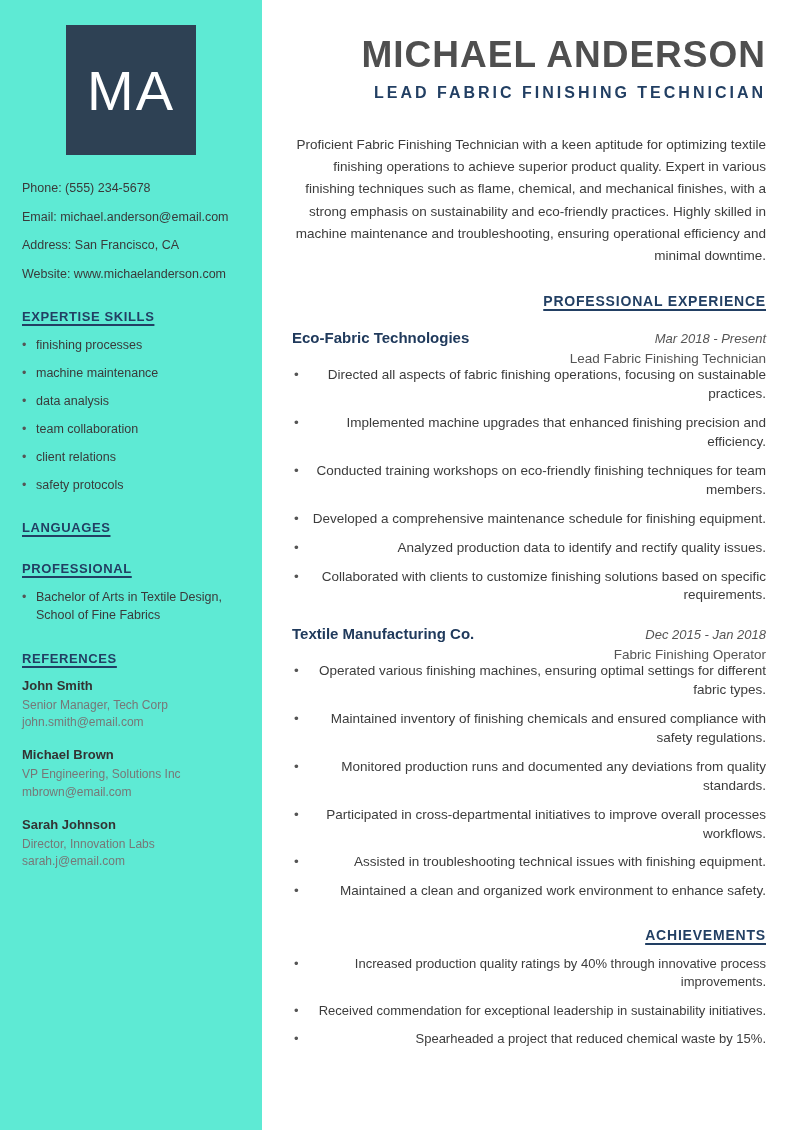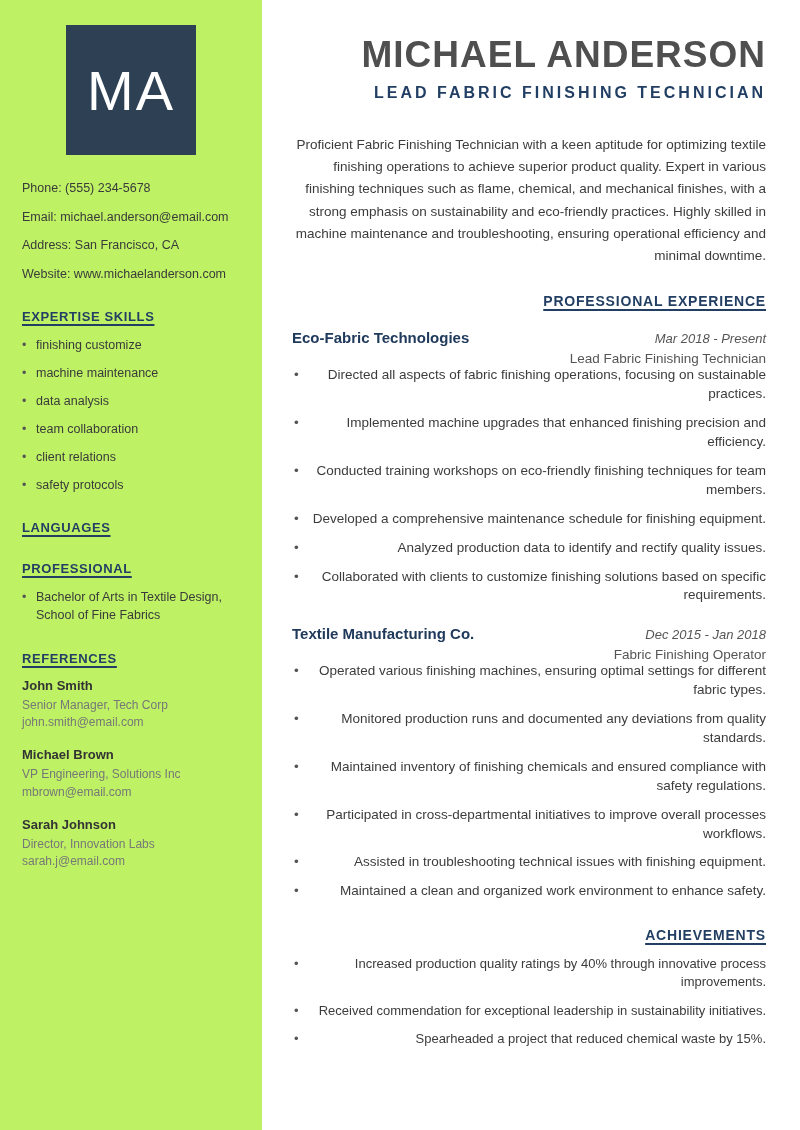--- a/index.html
+++ b/index.html
@@ -12,21 +12,21 @@
     margin: 0 auto;
     display: flex;
     background: #ffffff;
     overflow: hidden;
   }
 
   
   .sidebar {
     width: 262px;
     flex: 0 0 262px;
-    background: #bef264;
+    background: #5eead4;
     padding: 25px 22px 30px 22px;
   }
   .avatar {
     width: 130px;
     height: 130px;
     margin: 0 auto;
     background: #2e4154;
     color: #ffffff;
     display: flex;
     align-items: center;
@@ -148,21 +148,21 @@
 
     <div class="contact">
       <div class="contact-line">Phone: (555) 234-5678</div>
       <div class="contact-line">Email: michael.anderson@email.com</div>
       <div class="contact-line">Address: San Francisco, CA</div>
       <div class="contact-line">Website: www.michaelanderson.com</div>
     </div>
 
     <h3 class="side-heading">EXPERTISE SKILLS</h3>
     <ul class="side-list">
-      <li>finishing customize</li>
+      <li>finishing processes</li>
       <li>machine maintenance</li>
       <li>data analysis</li>
       <li>team collaboration</li>
       <li>client relations</li>
       <li>safety protocols</li>
     </ul>
 
     <h3 class="side-heading">LANGUAGES</h3>
 
     <h3 class="side-heading">PROFESSIONAL</h3>
@@ -216,22 +216,22 @@
     </section>
 
     <section>
       <div class="job-header">
         <span class="company">Textile Manufacturing Co.</span>
         <span class="dates">Dec 2015 - Jan 2018</span>
       </div>
       <div class="role">Fabric Finishing Operator</div>
       <ul class="bullet-list">
         <li>Operated various finishing machines, ensuring optimal settings for different fabric types.</li>
+        <li>Maintained inventory of finishing chemicals and ensured compliance with safety regulations.</li>
         <li>Monitored production runs and documented any deviations from quality standards.</li>
-        <li>Maintained inventory of finishing chemicals and ensured compliance with safety regulations.</li>
         <li>Participated in cross-departmental initiatives to improve overall processes workflows.</li>
         <li>Assisted in troubleshooting technical issues with finishing equipment.</li>
         <li>Maintained a clean and organized work environment to enhance safety.</li>
       </ul>
     </section>
 
     <h3 class="main-heading">ACHIEVEMENTS</h3>
     <ul class="bullet-list achievement-list">
       <li>Increased production quality ratings by 40% through innovative process improvements.</li>
       <li>Received commendation for exceptional leadership in sustainability initiatives.</li>

